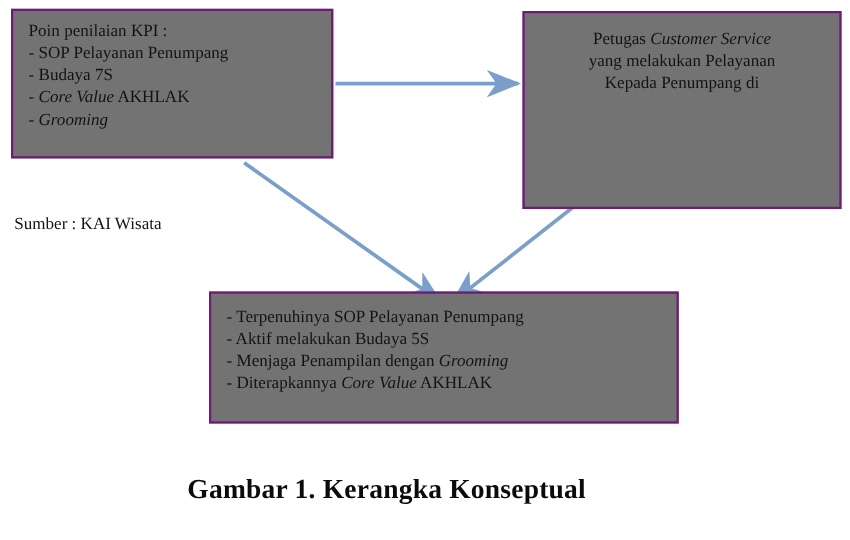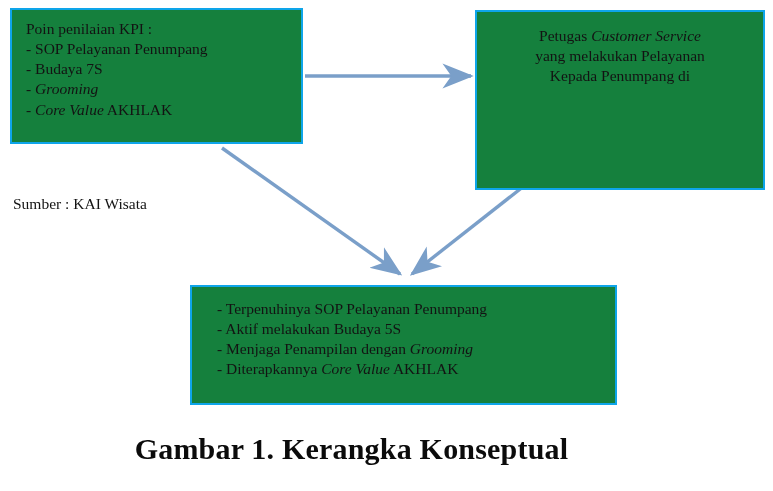--- a/index.html
+++ b/index.html
@@ -32,22 +32,22 @@
     top: 0;
     width: 773px;
     height: 491px;
     z-index: 1;
   }
 
   
   .node-box {
     position: absolute;
     box-sizing: border-box;
-    background: #15803d;
-    border: 2px solid #0ea5e9;
+    background: #737373;
+    border: 2px solid #701a75;
     z-index: 2;
   }
 
   .box-text {
     margin: 0;
     padding: 0;
     font-size: 15.5px;
     line-height: 1.30;
     color: #131313;
     white-space: nowrap;
@@ -75,24 +75,24 @@
     padding: 14px 10px 0 10px;
     text-align: center;
   }
   #box-officer .box-text {
     text-align: center;
   }
 
   
   #box-outcomes {
     left: 190px;
-    top: 285px;
+    top: 265px;
     width: 427px;
     height: 120px;
-    padding: 12px 0 0 25px;
+    padding: 12px 0 0 14px;
   }
 
   
   #source-note {
     position: absolute;
     left: 13px;
     top: 160px;
     font-size: 15.5px;
     line-height: 1.3;
     color: #131313;
@@ -101,21 +101,21 @@
     margin-top: 34px;
   }
 
   
   #figure-caption {
     position: absolute;
     left: 0;
     top: 432px;
     width: 703px;
     text-align: center;
-    font-size: 30px;
+    font-size: 25px;
     font-weight: bold;
     letter-spacing: 0.2px;
     color: #0b0b0b;
     white-space: nowrap;
     z-index: 2;
   }
 </style>
 </head>
 <body>
 
@@ -132,22 +132,22 @@
 
     <line x1="222" y1="148" x2="400" y2="274" stroke="#7a9fc9" stroke-width="3.4" marker-end="url(#ah)"></line>
 
     <line x1="566" y1="153" x2="412" y2="274" stroke="#7a9fc9" stroke-width="3.4" marker-end="url(#ah)"></line>
   </svg>
 
   <div class="node-box" id="box-kpi">
     <p class="box-text">Poin penilaian KPI :</p>
     <p class="box-text">- SOP Pelayanan Penumpang</p>
     <p class="box-text">- Budaya 7S</p>
+    <p class="box-text"><span>- </span><span class="it">Core Value</span><span> AKHLAK</span></p>
     <p class="box-text"><span>- </span><span class="it">Grooming</span></p>
-    <p class="box-text"><span>- </span><span class="it">Core Value</span><span> AKHLAK</span></p>
   </div>
 
   <div class="node-box" id="box-officer">
     <p class="box-text"><span>Petugas </span><span class="it">Customer Service</span></p>
     <p class="box-text">yang melakukan Pelayanan</p>
     <p class="box-text">Kepada Penumpang di</p>
   </div>
 
   <div class="node-box" id="box-outcomes">
     <p class="box-text">- Terpenuhinya SOP Pelayanan Penumpang</p>

